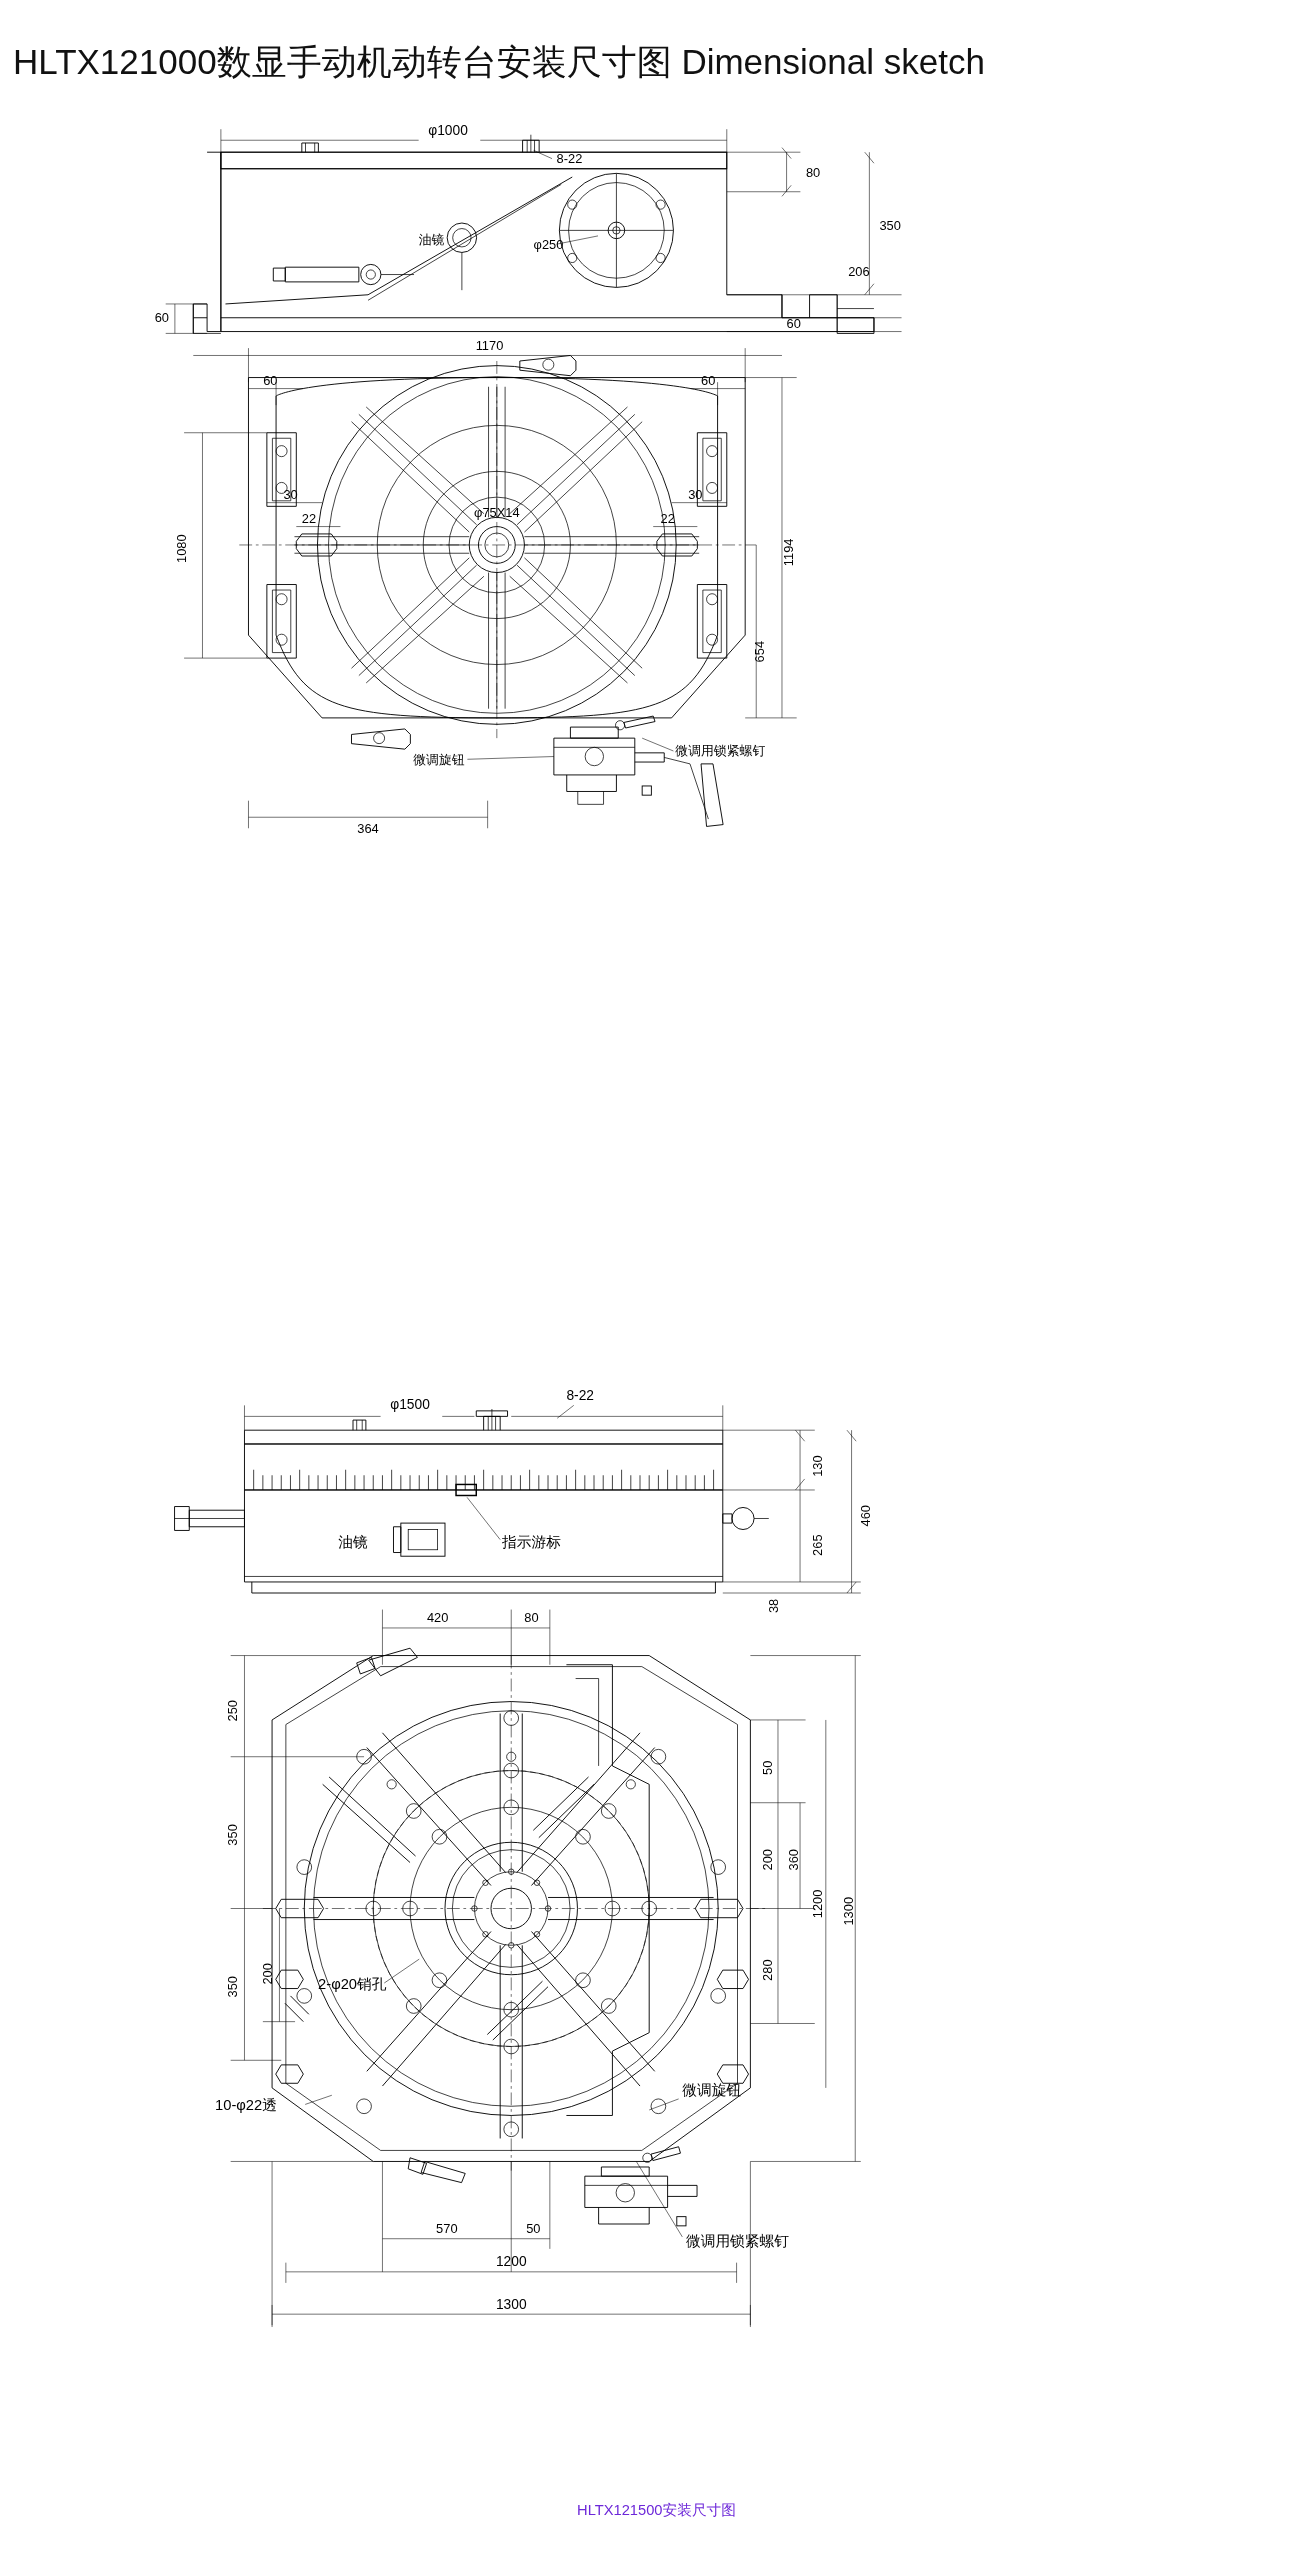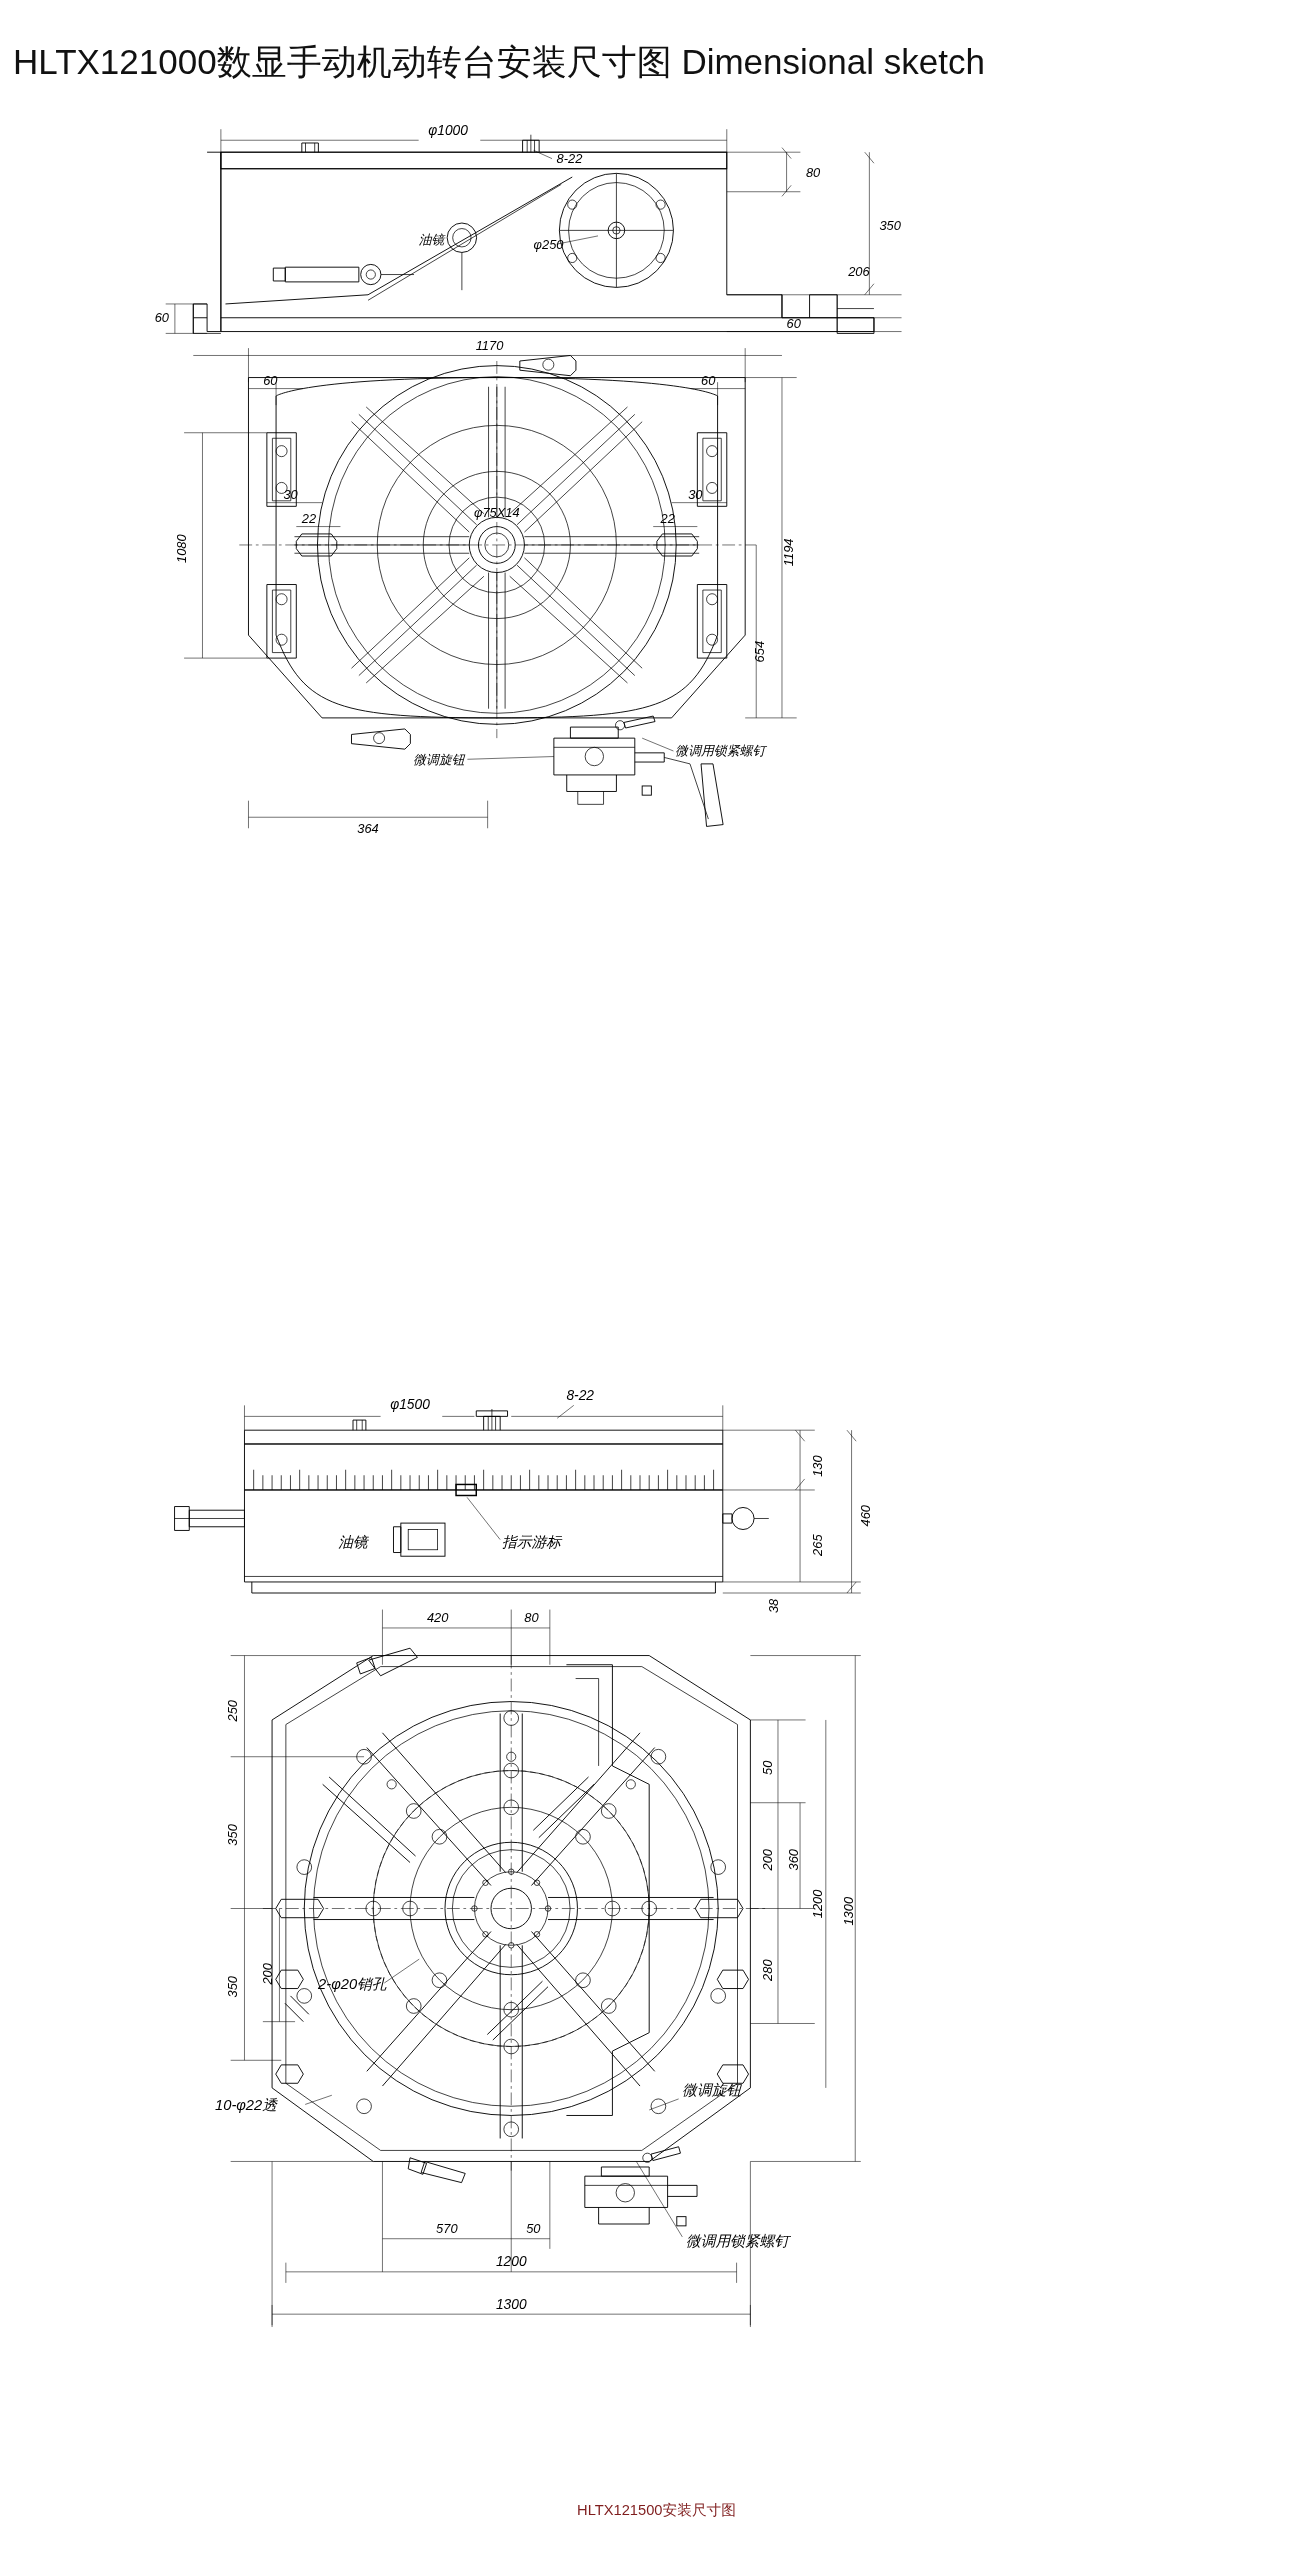--- a/index.html
+++ b/index.html
@@ -27,21 +27,20 @@
     font-weight: 400;
     letter-spacing: 0px;
     color: #111;
     white-space: nowrap;
   }
   #title-1 { position: absolute; left: 13px; top: 39px; }
   #title-2 { position: absolute; left: 13px; top: 1288px; }
 
   .fig {
     position: absolute;
-    font-style: italic;
   }
   #figure-1 { left: 138px; top: 120px; width: 1058px; height: 1104px; }
   #figure-2 { left: 134px; top: 1352px; width: 1058px; height: 1196px; }
 
   svg { display: block; overflow: visible; }
   .ln { stroke: #000; fill: none; stroke-width: 1; }
   .ln-thin { stroke: #000; fill: none; stroke-width: 0.8; }
   .ln-thick { stroke: #000; fill: none; stroke-width: 1.6; }
   .dim { stroke: #000; fill: none; stroke-width: 0.6; }
   .ctr { stroke: #000; fill: none; stroke-width: 0.6; stroke-dasharray: 14 4 3 4; }
@@ -51,21 +50,21 @@
     fill: #000;
   }
   .t10 { font-size: 14px; }
   .t11 { font-size: 15px; }
   .t12 { font-size: 16px; }
   .caption {
     position: absolute;
     left: 0; right: 0;
     text-align: center;
     font-size: 14.7px;
-    color: #7f1d1d;
+    color: #6d28d9;
   }
   #fig2-caption { top: 2501px; }
 </style>
 </head>
 <body>
 
 <div class="page">
 
   <div class="title" id="title-1">HLTX121000数显手动机动转台安装尺寸图 Dimensional sketch</div>
 

